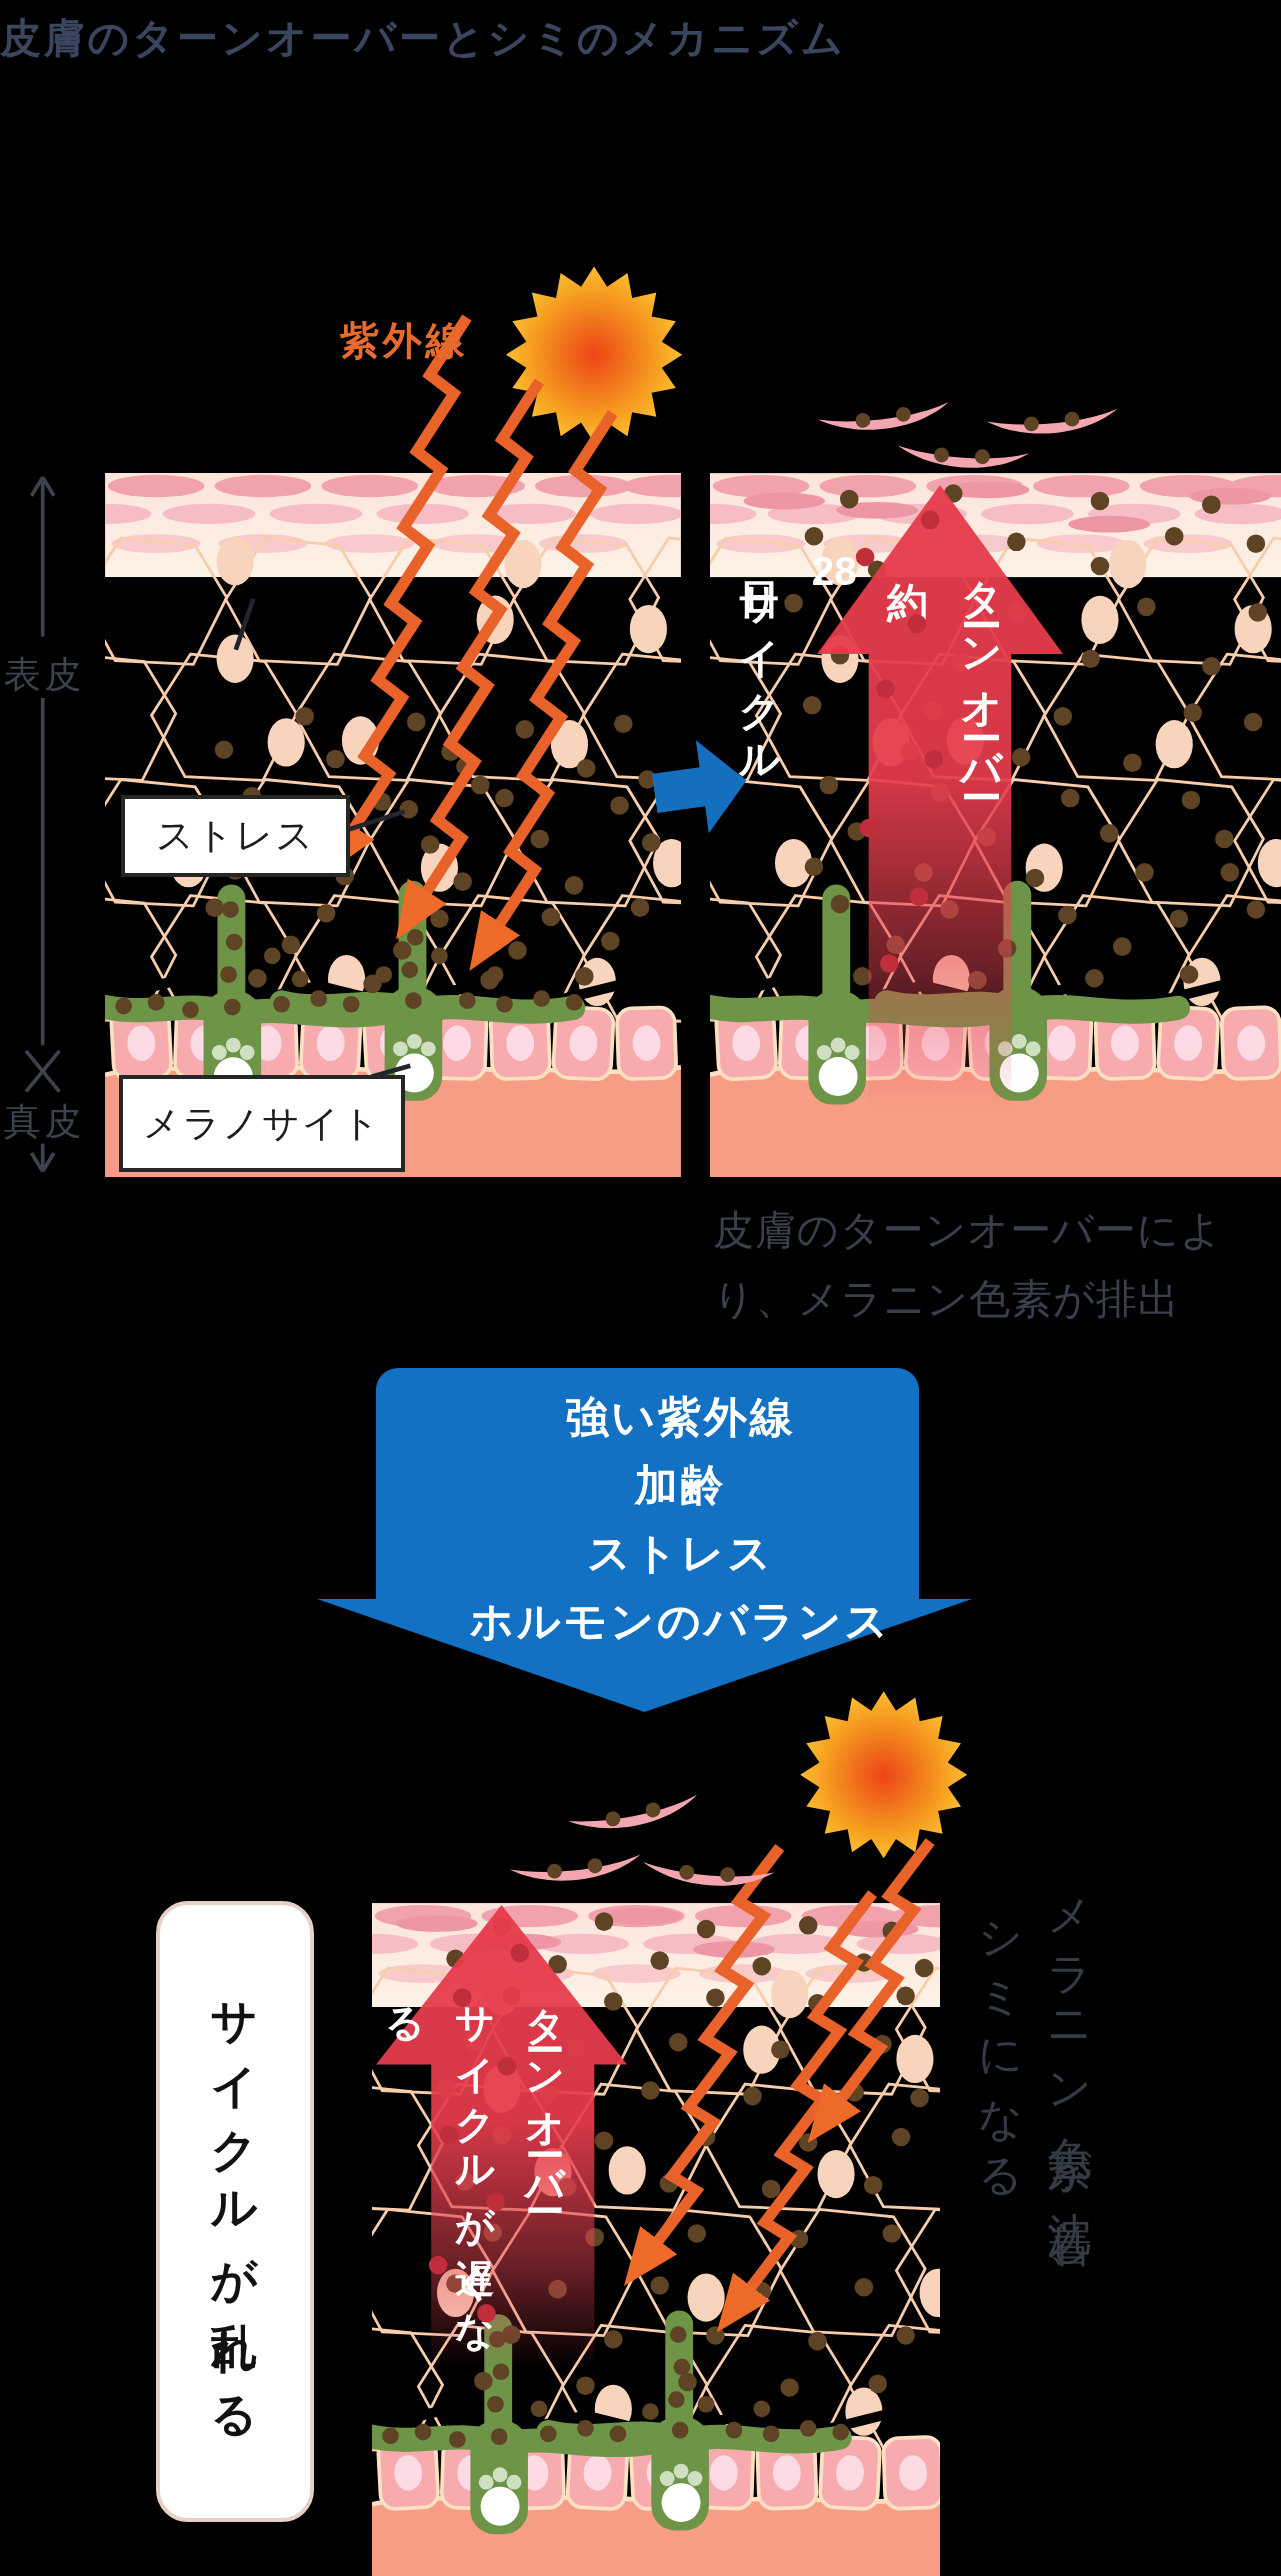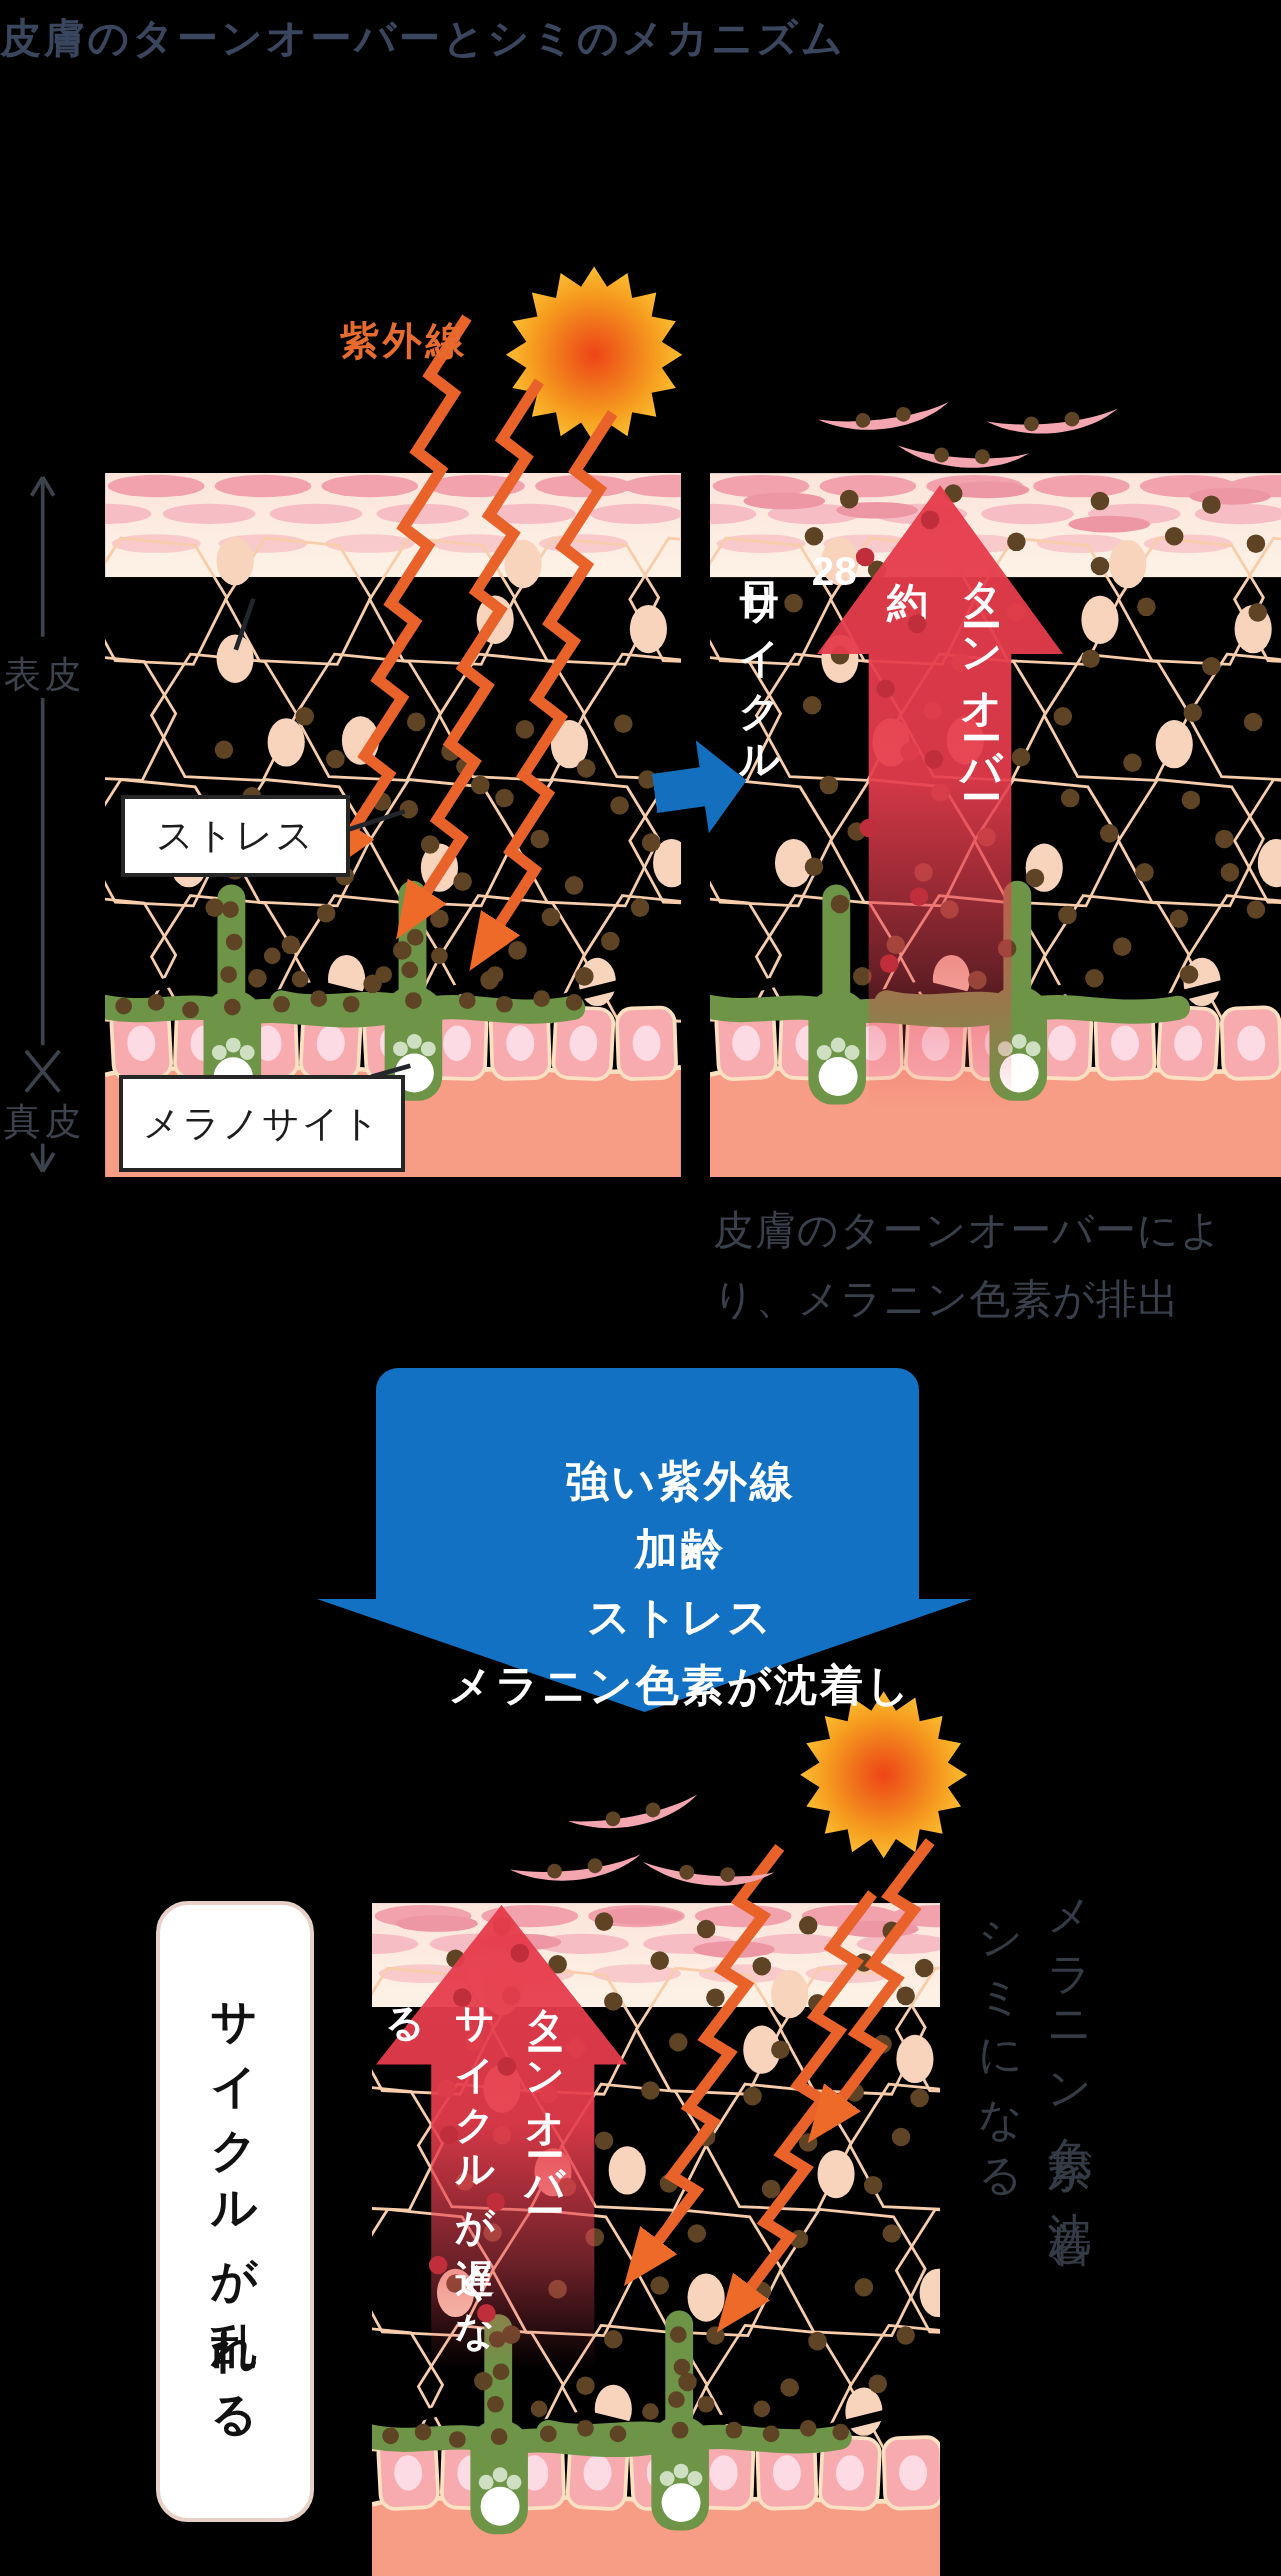--- a/index.html
+++ b/index.html
@@ -34,21 +34,21 @@
   .arrow-text span{display:block;}
   .tcy{text-combine-upright:all;}
   
   .blue-arrow{left:654px;top:738px;width:93px;height:98px;background:#1470bf;z-index:2;
       clip-path:polygon(0 30%,52% 30%,52% 2%,100% 50%,52% 98%,52% 70%,0 70%);
       transform:rotate(-8deg);}
   .blue-box{left:376px;top:1368px;width:543px;height:232px;background:#1371c3;
       border-radius:22px 22px 0 0;z-index:2;}
   .blue-tri{left:317px;top:1599px;width:655px;height:113px;background:#1371c3;z-index:2;
       clip-path:polygon(0 0,100% 0,50% 100%);}
-  .factors{left:376px;top:1447px;width:609px;z-index:3;color:#fff;font-weight:700;
+  .factors{left:376px;top:1383px;width:609px;z-index:3;color:#fff;font-weight:700;
       font-size:43px;line-height:68px;text-align:center;letter-spacing:2.8px;}
   
   .cycle-box{left:156px;top:1901px;width:150px;height:613px;background:#fff;
       border:4.6px solid #e7d0c5;border-radius:32px;z-index:4;display:flex;
       align-items:flex-start;justify-content:center;}
   .cycle-box .vtext{margin-top:65px;font-size:46px;font-weight:600;color:#111;letter-spacing:11px;}
   .result-text{left:956px;top:1868px;width:149px;height:613px;z-index:4;color:#343b45;
       font-size:44px;line-height:69px;letter-spacing:8.4px;}
   .result-text span{display:block;}
   .result-text .l2{padding-top:24px;}
@@ -549,21 +549,21 @@
     <div>皮膚のターンオーバーによ</div>
     <div>り、メラニン色素が排出</div>
   </div>
 
   <div class="abs blue-box"></div>
   <div class="abs blue-tri"></div>
   <div class="abs factors">
     <div>強い紫外線</div>
     <div>加齢</div>
     <div>ストレス</div>
-    <div>メラニン色素が沈着し</div>
+    <div>ホルモンのバランス</div>
   </div>
 
   <div class="abs cycle-box">
     <div class="vtext">サイクルが乱れる</div>
   </div>
 
   <div class="abs result-text vtext">
     <span>メラニン色素が沈着し、</span>
     <span class="l2">シミになる</span>
   </div>

